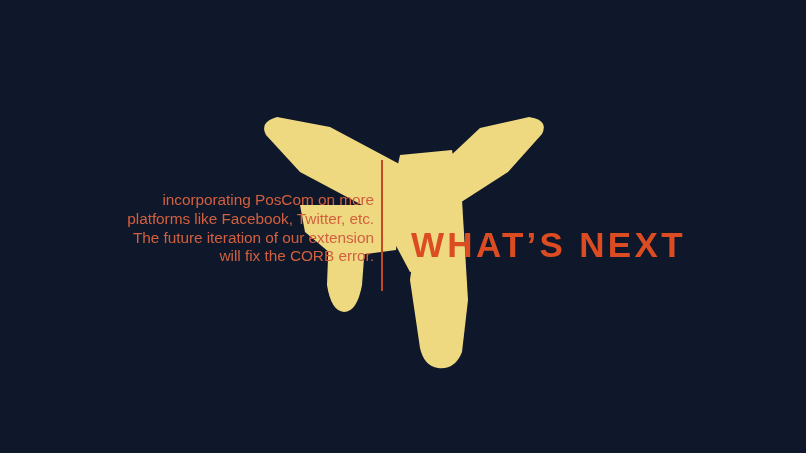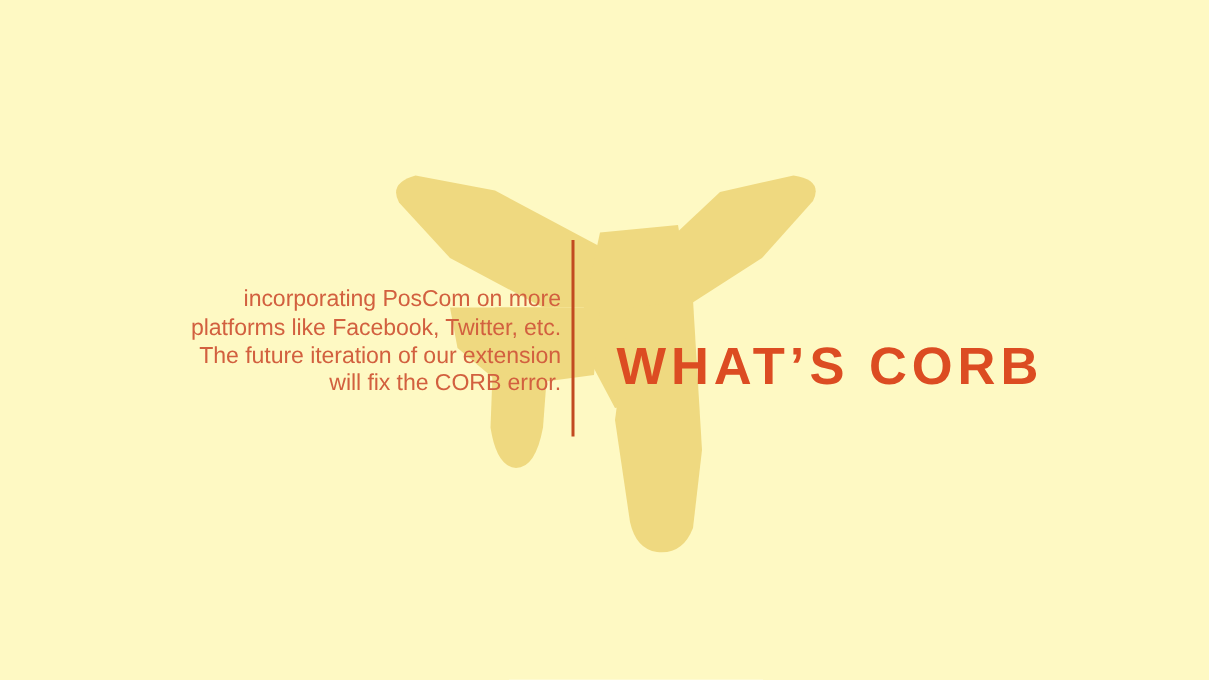--- a/index.html
+++ b/index.html
@@ -10,21 +10,21 @@
     width: 806px;
     height: 453px;
     overflow: hidden;
     font-family: "Liberation Sans", sans-serif;
   }
 
   #slide {
     position: relative;
     width: 806px;
     height: 453px;
-    background: #fef9c3;
+    background: #0f172a;
     overflow: hidden;
   }
 
   
   #plane-graphic {
     position: absolute;
     left: 0;
     top: 0;
     width: 806px;
     height: 453px;
@@ -121,15 +121,15 @@
                L396 250
                L336 258
                L305 232 Z"></path>
     </g>
   </svg>
 
   <p id="body-text">incorporating PosCom on more platforms like Facebook, Twitter, etc. The future iteration of our extension will fix the CORB error.</p>
 
   <div id="divider"></div>
 
-  <h1 id="headline">WHAT’S CORB</h1>
+  <h1 id="headline">WHAT’S NEXT</h1>
 
 </div>
 
 </body></html>

